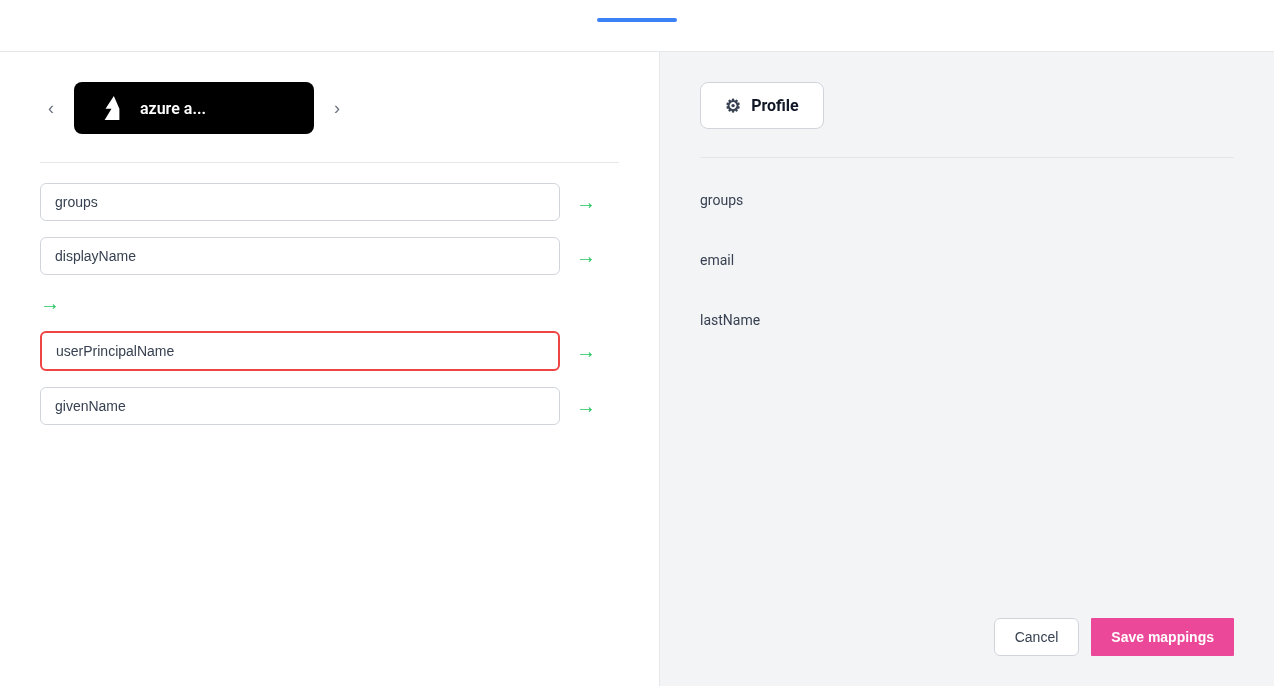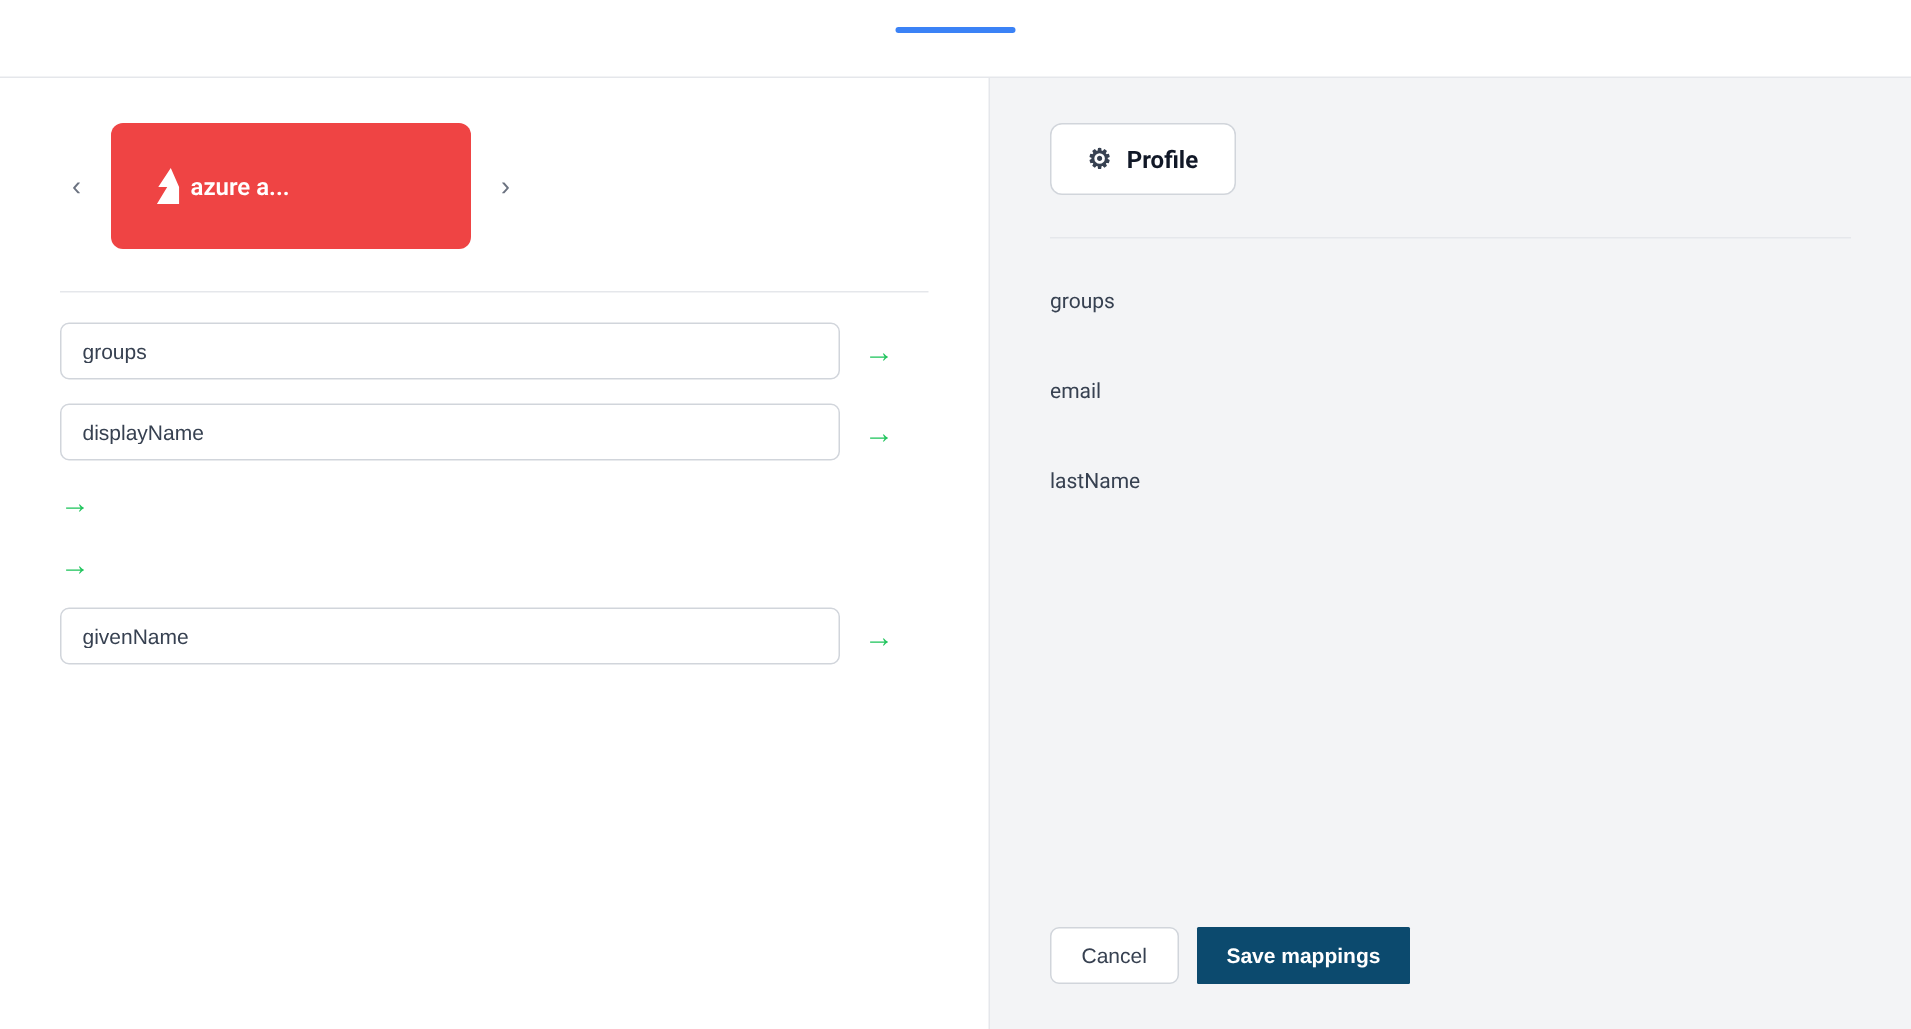--- a/index.html
+++ b/index.html
@@ -58,24 +58,24 @@
       color: #6b7280;
       font-size: 18px;
       padding: 4px 8px;
       display: flex;
       align-items: center;
     }
 
     .source-badge {
       display: flex;
       align-items: center;
-      gap: 1px;
-      background: #ef4444;
+      gap: 14px;
+      background: #000000;
       color: #fff;
-      padding: 28px 24px;
+      padding: 12px 24px;
       border-radius: 8px;
       font-weight: 600;
       font-size: 16px;
       flex: 1;
       max-width: 240px;
     }
 
     .azure-icon {
       width: 28px;
       height: 28px;
@@ -162,41 +162,41 @@
       min-height: 44px;
     }
 
     .dest-field-label {
       font-size: 14px;
       color: #374151;
     }
 
     .action-buttons {
       display: flex;
-      justify-content: flex-start;
+      justify-content: flex-end;
       gap: 12px;
       margin-top: auto;
       padding-top: 20px;
     }
 
     .btn-cancel {
       padding: 10px 20px;
       border: 1px solid #d1d5db;
       border-radius: 6px;
       background: #fff;
       color: #374151;
       font-size: 14px;
       cursor: pointer;
     }
 
     .btn-save {
       padding: 10px 20px;
       border: none;
       border-radius: 1px;
-      background: #0c4a6e;
+      background: #ec4899;
       color: #fff;
       font-size: 14px;
       font-weight: 600;
       cursor: pointer;
     }
 
     .divider {
       height: 1px;
       background: #e5e7eb;
       margin-bottom: 20px;
@@ -242,20 +242,21 @@
       <div class="mapping-row">
         <input class="field-input" type="text" value="displayName" readonly="" style="">
         <span class="arrow-icon">→</span>
       </div>
 
       <div class="mapping-row">
         <span class="arrow-icon">→</span>
       </div>
 
       <div class="mapping-row">
+        <input class="field-input highlighted" type="text" value="userPrincipalName" readonly="" style="">
         <span class="arrow-icon">→</span>
       </div>
 
       <div class="mapping-row">
         <input class="field-input" type="text" value="givenName" readonly="" style="">
         <span class="arrow-icon">→</span>
       </div>
 
     </div>
   </div>

